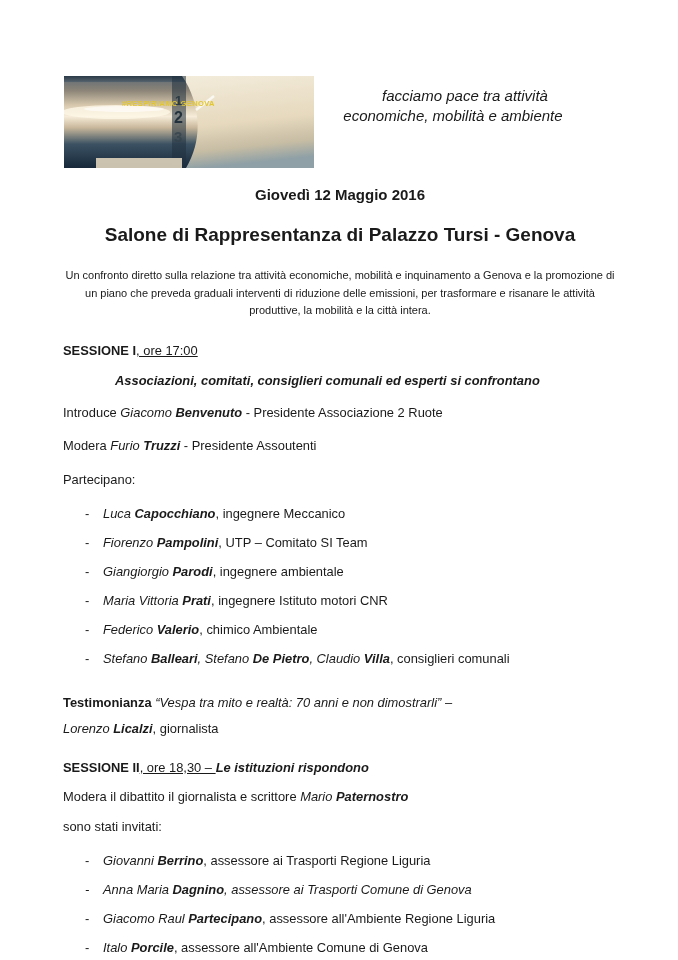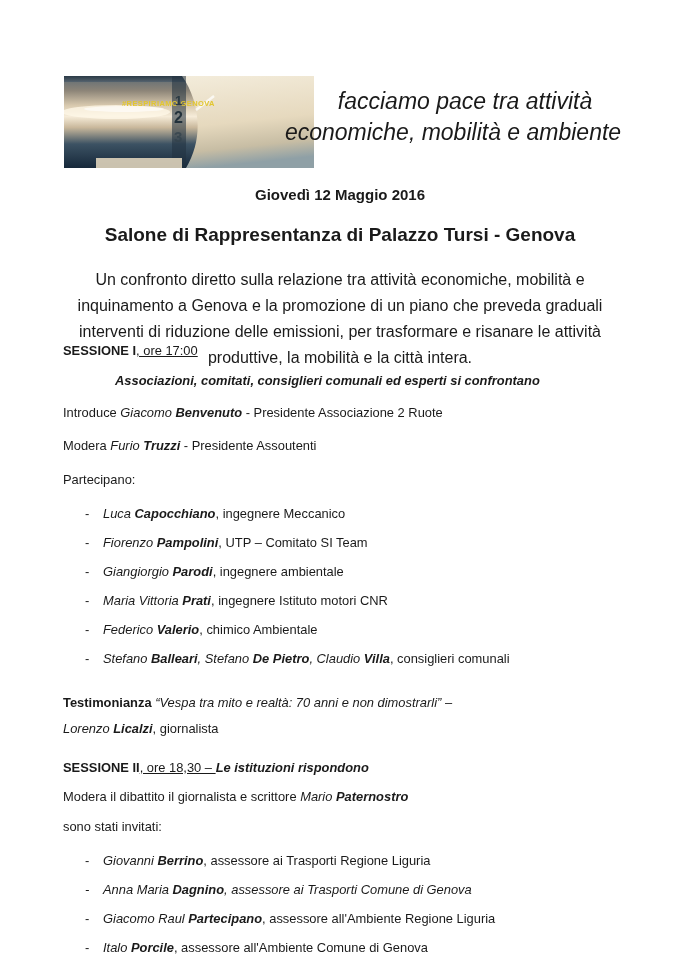--- a/index.html
+++ b/index.html
@@ -53,21 +53,21 @@
   }
   .doc-title {
     font-size: 21px;
     font-weight: bold;
     font-style: italic;
     letter-spacing: 0.2px;
     line-height: 1.1;
     margin: 10px 0 0 0;
   }
   .doc-subtitle {
-    font-size: 23px;
+    font-size: 15px;
     font-style: italic;
     line-height: 1.35;
     margin: 14px 0 16px 0;
     white-space: nowrap;
   }
   .doc-subtitle .line2 {
     display: block;
     margin-left: -24px;
   }
 
@@ -85,21 +85,21 @@
     margin: 0;
     line-height: 1.2;
   }
   .event-venue {
     font-size: 19px;
     font-weight: bold;
     margin: 20px 0 0 0;
     line-height: 1.2;
   }
   .intro-para {
-    font-size: 16px;
+    font-size: 11px;
     line-height: 1.62;
     margin: 20px 0 0 0;
     text-align: center;
   }
 
   
   .body-block {
     position: absolute;
     left: 63px;
     top: 343px;

